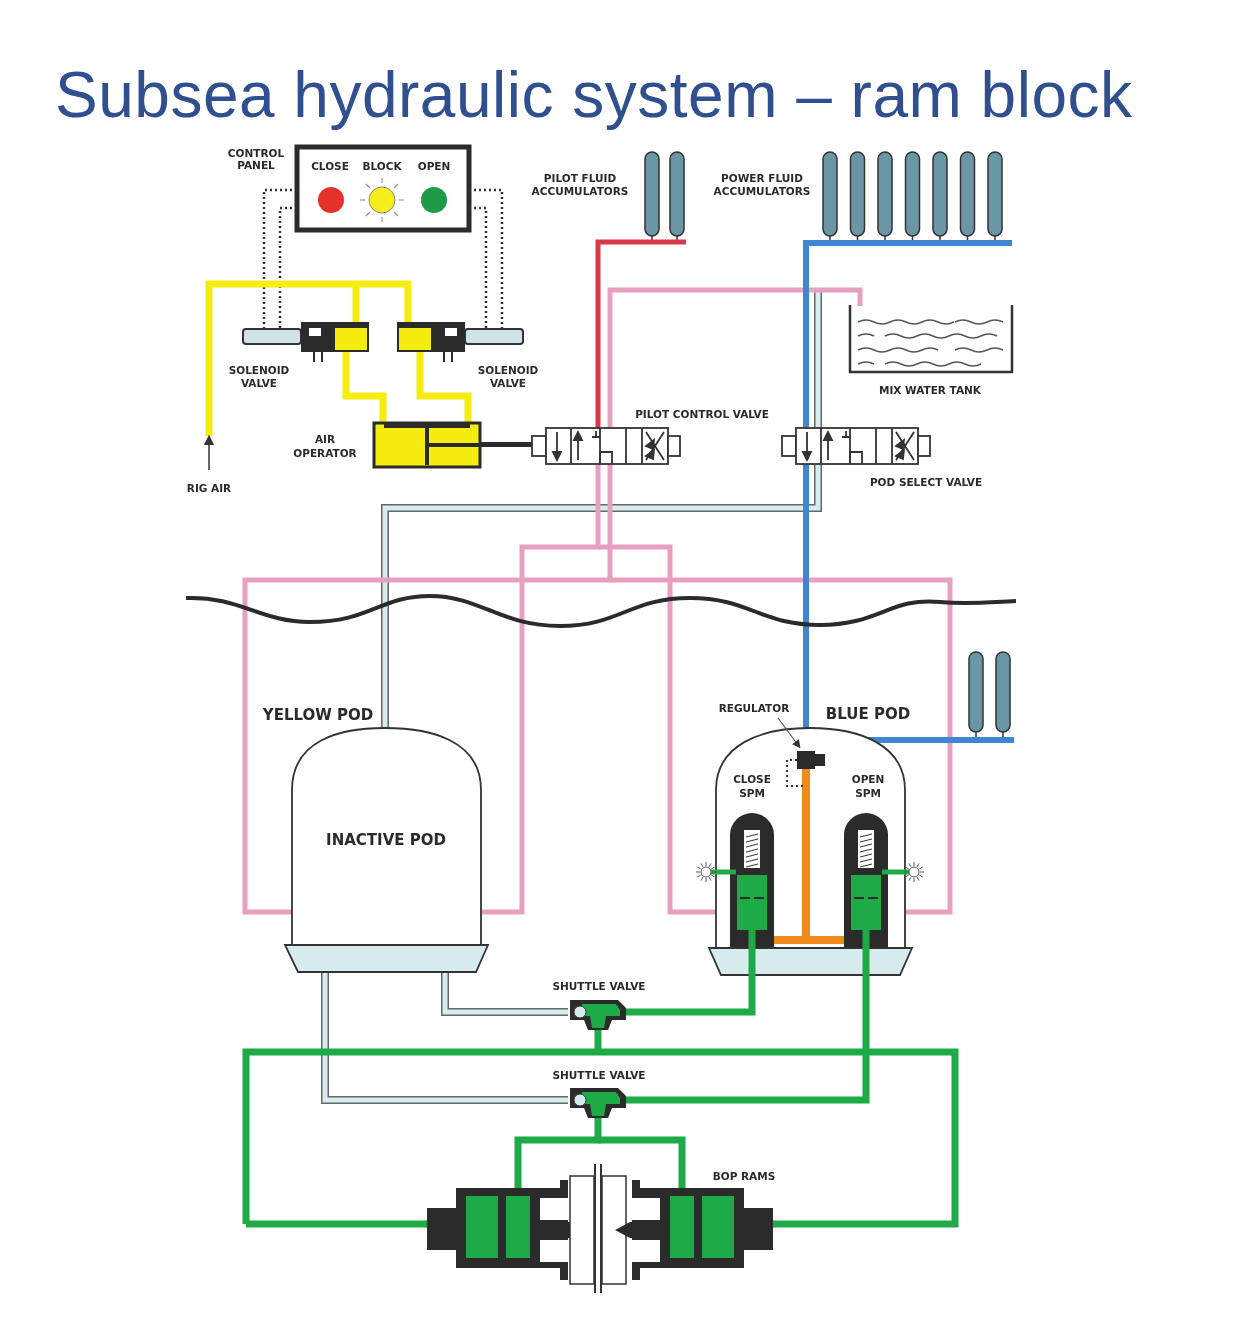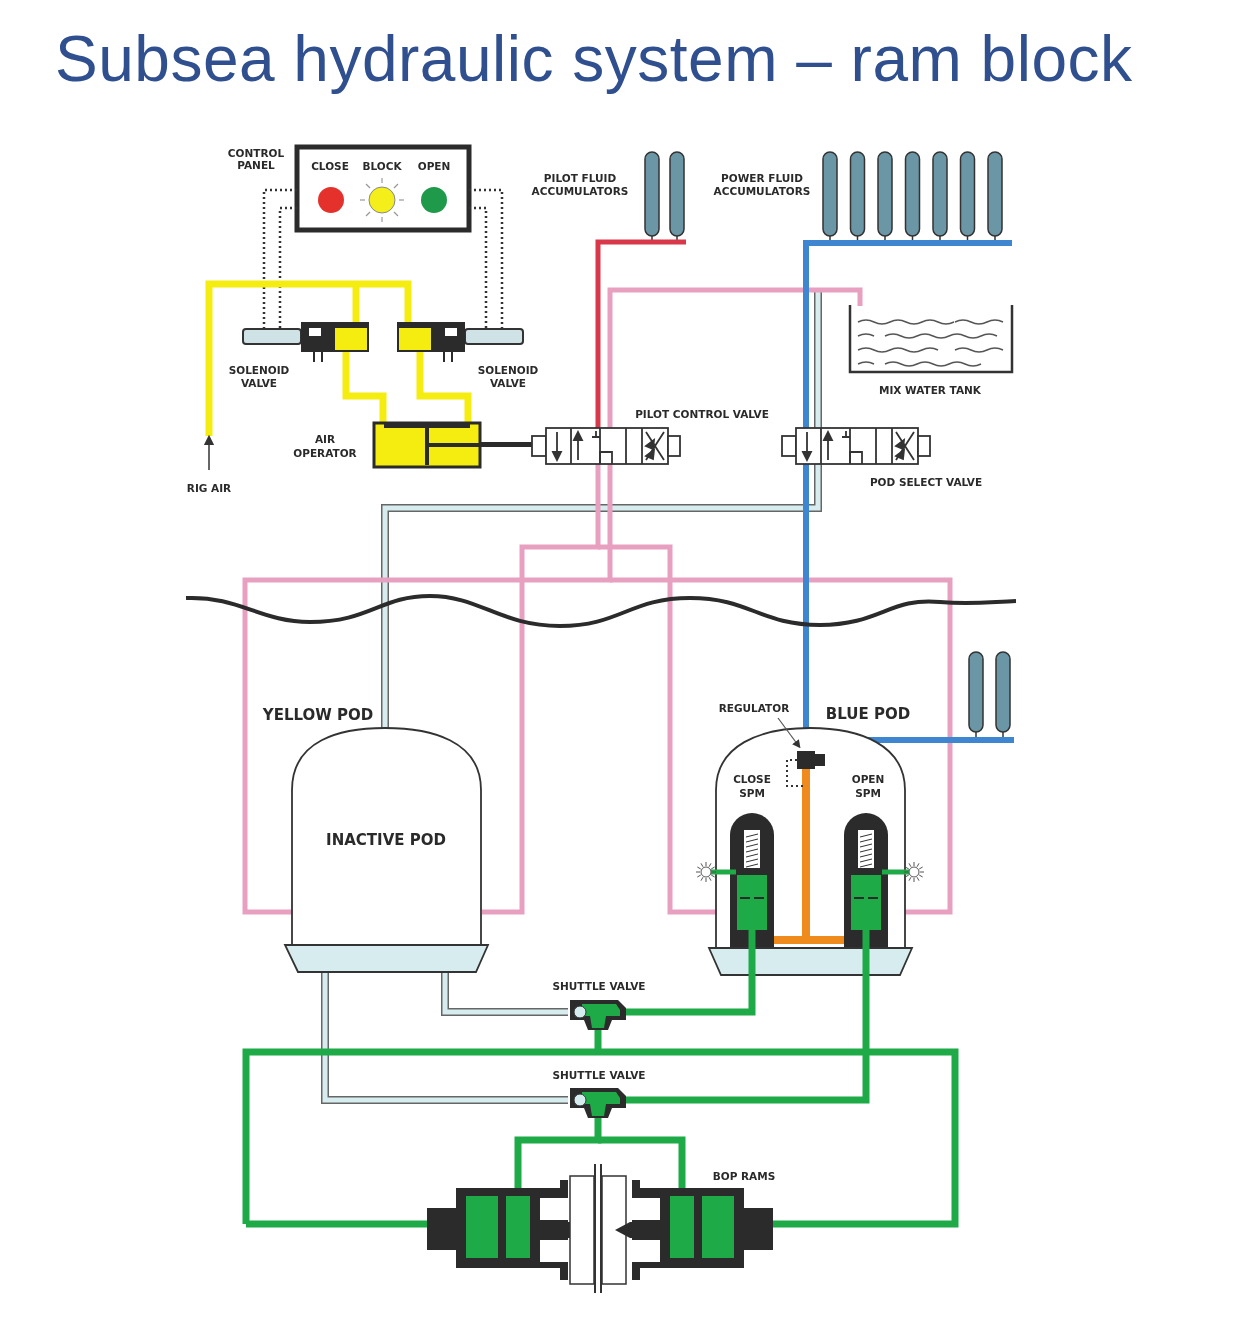--- a/index.html
+++ b/index.html
@@ -6,21 +6,21 @@
   body{width:1234px;height:1344px;position:relative;overflow:hidden;font-family:"DejaVu Sans",sans-serif;}
   #title{position:absolute;left:55px;top:22px;margin:0;font-family:"Liberation Sans",sans-serif;font-weight:normal;font-size:64px;letter-spacing:0.5px;}
   svg#diagram{position:absolute;left:0;top:0;}
   .lbl{font-family:"DejaVu Sans",sans-serif;font-weight:bold;fill:#2a2a2a;}
   .lbl-s{font-size:10.5px;}
   .lbl-m{font-size:15px;}
 </style>
 </head>
 <body>
 
-<h1 id="title" style="color: rgb(47, 79, 143);">Subsea hydraulic system – ram block</h1>
+<h1 id="title" style="color: rgb(47, 79, 143); margin-top: 36px;">Subsea hydraulic system – ram block</h1>
 
 <svg id="diagram" width="1234" height="1344" viewBox="0 0 1234 1344" xmlns="http://www.w3.org/2000/svg">
   <defs>
     <marker id="arrowHead" viewBox="0 0 10 10" refX="5" refY="5" markerWidth="7" markerHeight="7" orient="auto-start-reverse">
       <path d="M0,0 L10,5 L0,10 z" fill="#333"></path>
     </marker>
   </defs>
 
   <g>
     <rect x="297" y="147" width="172" height="83" fill="#fff" stroke="#2b2b2b" stroke-width="5"></rect>

